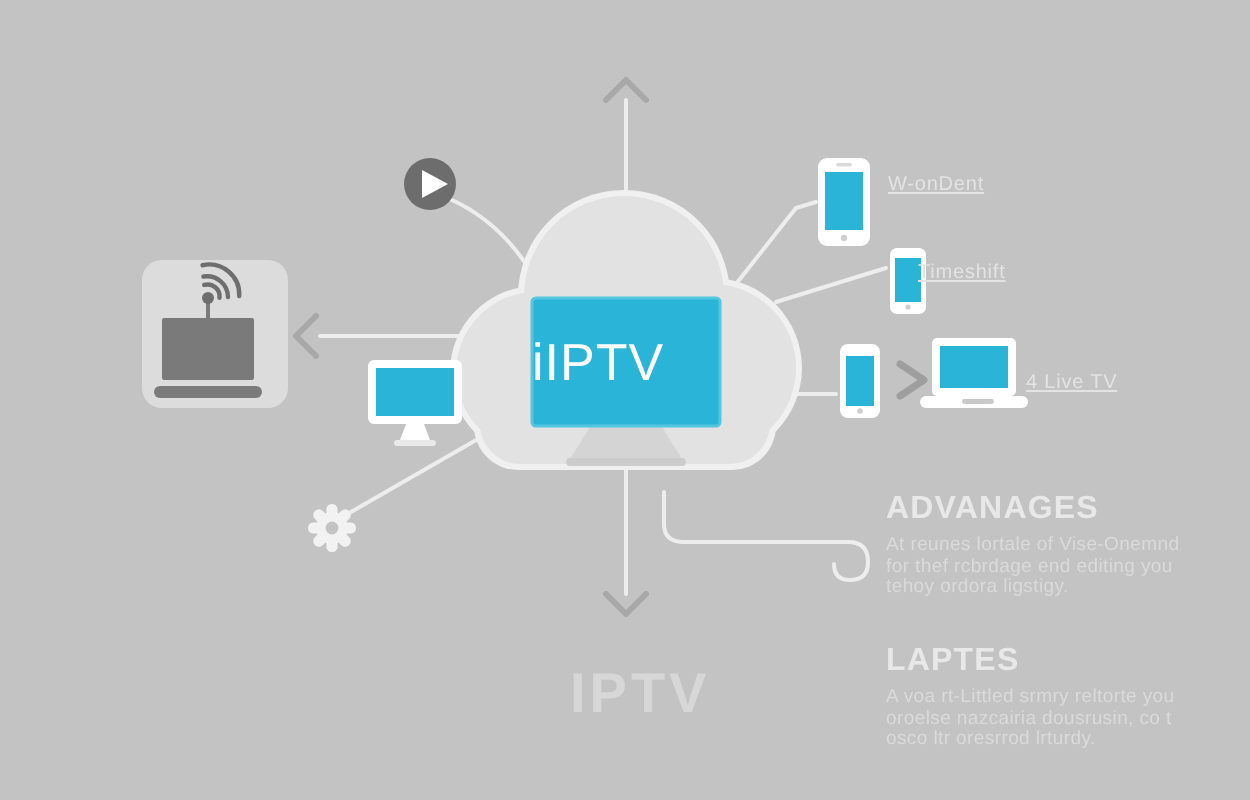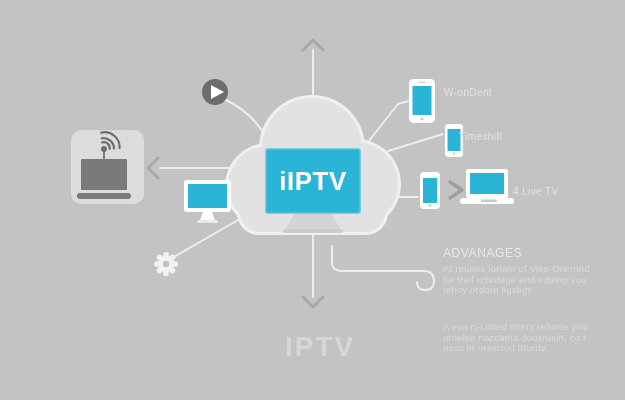--- a/index.html
+++ b/index.html
@@ -7,30 +7,29 @@
     position:relative;
     width:625px;height:400px;
     background:#c3c3c3;
     overflow:hidden;
     font-family:"Liberation Sans", sans-serif;
   }
   .stage svg{position:absolute;left:0;top:0;}
   .abs{position:absolute;}
   .cloud-tv-label{
     left:266px;top:166px;width:94px;
-    text-align:center;
-    font-size:26px;font-weight:bold;color:#ffffff;
+    font-size:26px;font-weight:normal;color:#ffffff;
     letter-spacing:0.5px;
   }
   .dev-label{
-    font-size:10px;color:#e3e3e3;letter-spacing:0.4px;
+    font-size:10px;color:#e3e3e3;letter-spacing:0.4px;text-decoration:underline;
   }
   .section{width:175px;}
   .section .heading{
-    font-size:12px;font-weight:normal;color:#e8e8e8;
+    font-size:16px;font-weight:bold;color:#e8e8e8;
     letter-spacing:0.6px;margin-bottom:4px;
   }
   .section .line{
     font-size:9.5px;color:#dadada;line-height:10.5px;
     letter-spacing:0.2px;
   }
   .watermark{
     left:285px;top:331px;
     font-size:28px;font-weight:bold;color:#d7d7d7;
     letter-spacing:2px;
@@ -158,20 +157,21 @@
   <div class="abs dev-label" style="left:513px;top:186px">4 Live TV</div>
 
   <div class="abs section" style="left:443px;top:246px">
     <div class="heading">ADVANAGES</div>
     <div class="line">At reunes lortale of Vise-Onemnd</div>
     <div class="line">for thef rcbrdage end editing you</div>
     <div class="line">tehoy ordora ligstigy.</div>
   </div>
 
   <div class="abs section" style="left:443px;top:322px">
+    <div class="heading">LAPTES</div>
     <div class="line">A voa rt-Littled srmry reltorte you</div>
     <div class="line">oroelse nazcairia dousrusin, co t</div>
     <div class="line">osco ltr oresrrod lrturdy.</div>
   </div>
 
   <div class="abs watermark">IPTV</div>
 
 </div>
 
 </body></html>

